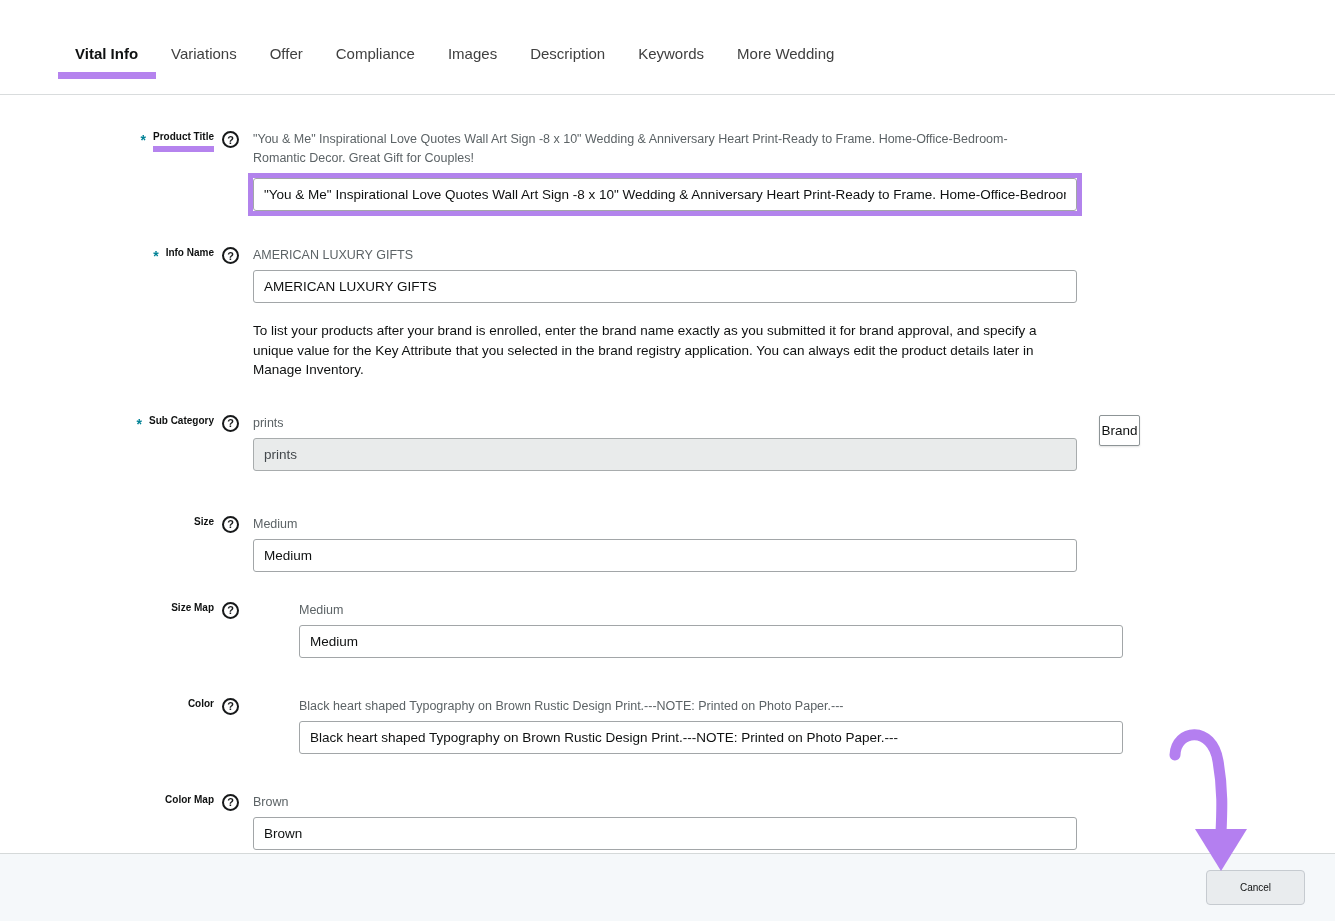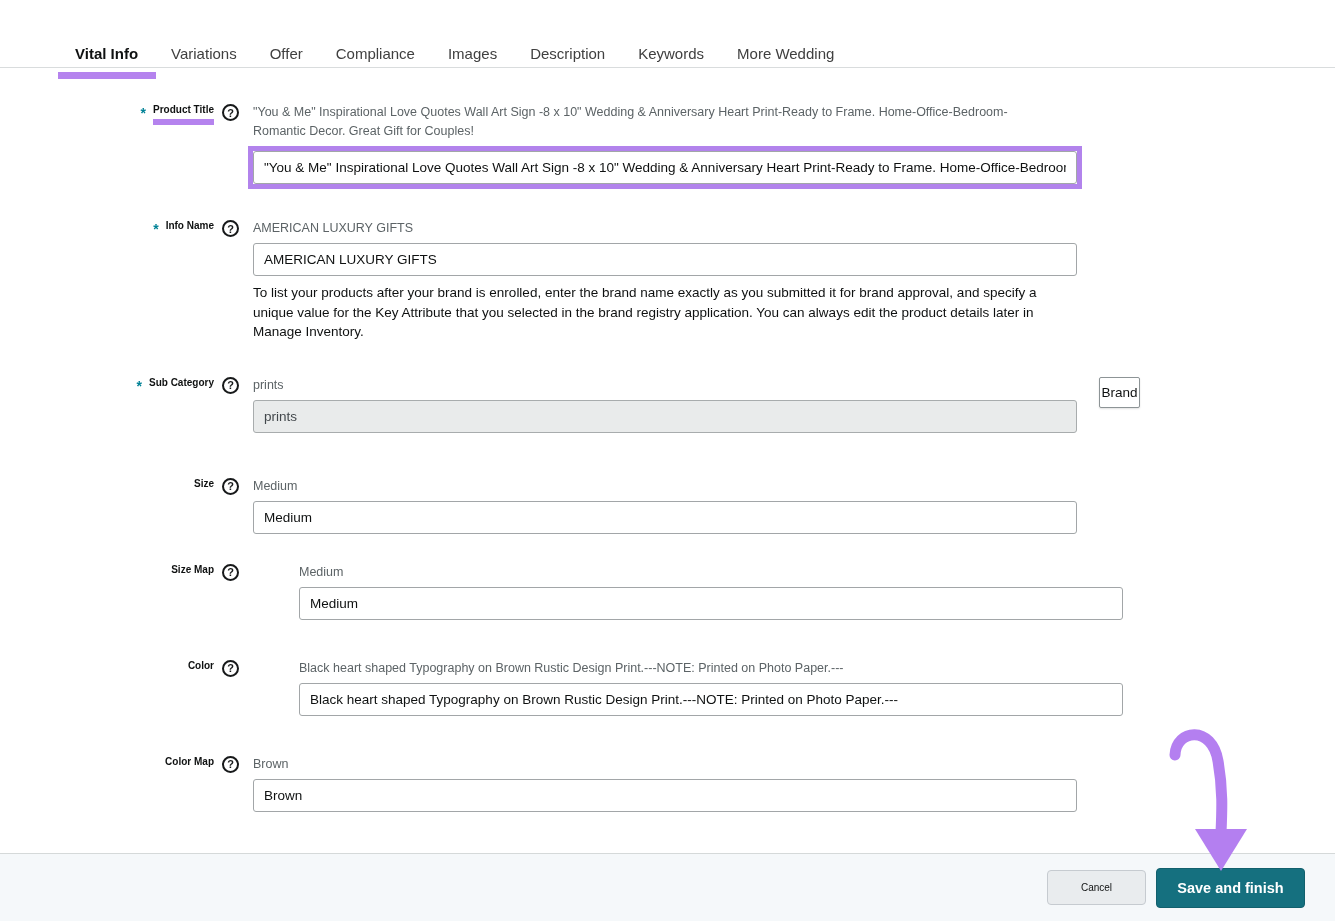--- a/index.html
+++ b/index.html
@@ -2,21 +2,21 @@
 <html><head>
 <meta charset="utf-8">
 <style>
   * { margin:0; padding:0; box-sizing:border-box; }
   html,body { width:1335px; height:921px; background:#ffffff; overflow:hidden;
     font-family:"Liberation Sans", sans-serif; color:#0f1111; }
 
   
   .need-help { position:absolute; top:4px; right:1px; font-size:13.5px; color:#0a7685;
     cursor:pointer; white-space:nowrap; }
-  .tabbar { position:relative; height:68px; border-bottom:1px solid #d9dcdd; background:#fff; }
+  .tabbar { position:relative; height:95px; border-bottom:1px solid #d9dcdd; background:#fff; }
   .tabs { display:flex; gap:33px; padding-left:75px; padding-top:45px; }
   .tab { position:relative; font-size:15px; color:#404040; cursor:pointer; white-space:nowrap; }
   .tab.active { font-weight:bold; color:#0f1111; }
   .tab.active::after { content:""; position:absolute; left:-17px; right:-18px; bottom:-17px;
     height:7px; background:#b583ee; }
 
   
   .content { padding-top:35px; }
   .form-row { display:flex; position:relative; }
   .label-col { width:253px; display:flex; justify-content:flex-end; align-items:flex-start;
@@ -30,21 +30,21 @@
     margin-left:8px; margin-top:0px; cursor:pointer; flex:none; color:#17191a; }
   .field-col { flex:1; }
   .helper { font-size:12.5px; color:#5c6366; line-height:19px; margin-bottom:5px; }
   .helper.wrap { max-width:790px; }
   .txt-input { width:824px; height:33px; border:1px solid #a2a6a8; border-radius:3px;
     padding:0 10px; font-size:13.5px; font-family:"Liberation Sans", sans-serif;
     color:#0f1111; background:#fff; outline:none; }
   .txt-input:disabled { background:#e9ebeb; color:#43484c; border-color:#a8acad; }
   .hl-box { border:5px solid #b283ec; width:834px; margin-left:-5px; }
   .hl-box .txt-input { width:824px; display:block; }
-  .desc { font-size:13.5px; color:#0f1111; line-height:19.5px; max-width:810px; margin-top:7px; }
+  .desc { font-size:13.5px; color:#0f1111; line-height:19.5px; max-width:810px; margin-top:18px; }
   .edit-wrap { position:absolute; left:1099px; top:1px; }
   .edit-btn { background:#fff; border:1px solid #8d9496; border-radius:2px; width:41px; height:31px;
     font-size:13.5px; font-family:"Liberation Sans", sans-serif; color:#0f1111; cursor:pointer;
     box-shadow:0 1px 2px rgba(0,0,0,0.12); }
   .mb-title { margin-bottom:30px; }
   .mb-brand { margin-bottom:34px; }
   .mb-subcat { margin-bottom:44px; }
   .mb-size { margin-bottom:29px; }
   .mb-std { margin-bottom:39px;gap:46px; }
 
@@ -166,19 +166,18 @@
     <div class="field-col">
       <div class="helper">Brown</div>
       <input class="txt-input" type="text" value="Brown" style="">
     </div>
   </div>
 
 </div>
 
 <div class="footer">
   <button class="btn-cancel">Cancel</button>
-  <button class="btn-save">Save and finish</button>
 </div>
 
 <svg class="arrow-svg" viewBox="0 0 120 152">
   <path d="M 25 32 C 26 6, 62 2, 68 38 C 73 66, 72 88, 71 110" fill="none" stroke="#b47ff0" stroke-width="11" stroke-linecap="round"></path>
   <polygon points="45,106 97,106 71,148" fill="#b47ff0"></polygon>
 </svg>
 
 </body></html>

